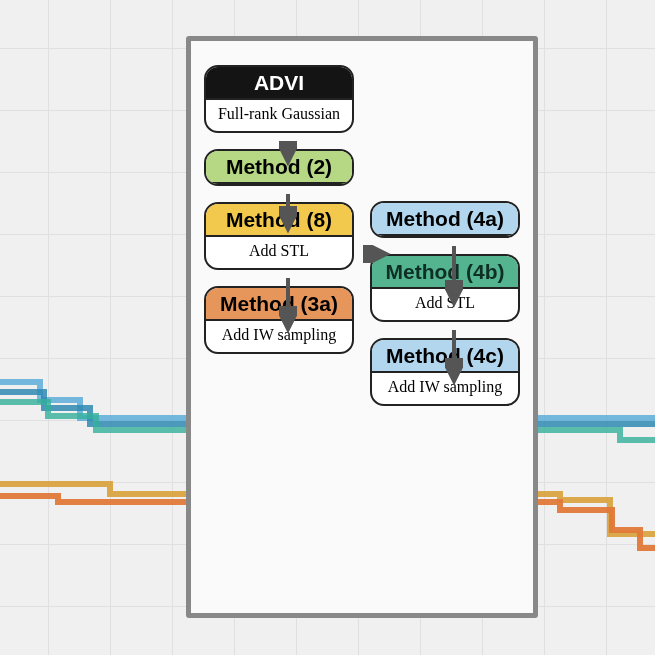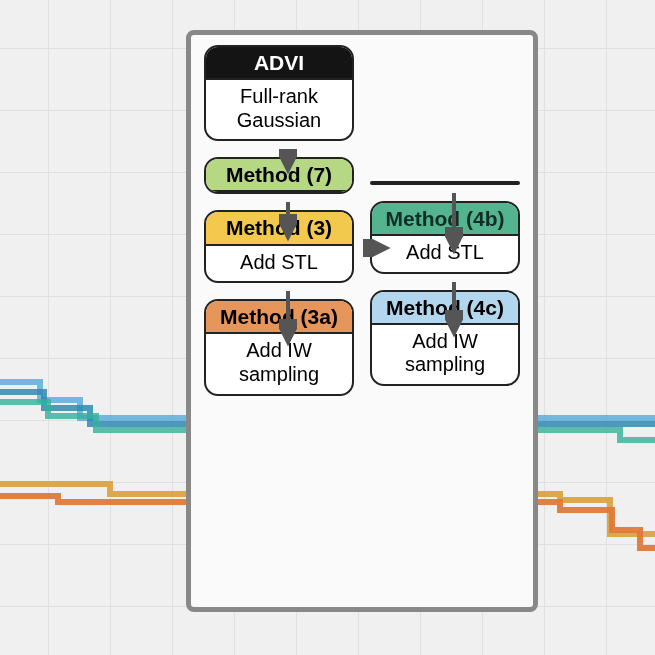--- a/index.html
+++ b/index.html
@@ -24,27 +24,27 @@
   
   .bg-lines {
     position: absolute;
     inset: 0;
     pointer-events: none;
   }
   
   .panel {
     position: absolute;
     left: 186px;
-    top: 30px;
+    top: 36px;
     width: 352px;
     height: 582px;
     background: #fafafa;
     border: 5px solid #888;
-    border-radius: 8px;
-    padding: 10px 12px 12px 12px;
+    border-radius: 3px;
+    padding: 24px 12px 12px 12px;
   }
   .cols {
     display: flex;
     gap: 14px;
     height: 100%;
     justify-content: center;
   }
   .col {
     display: flex;
     flex-direction: column;
@@ -62,23 +62,24 @@
     text-align: center;
   }
   .node .head {
     font-weight: 700;
     font-size: 21px;
     padding: 4px 4px 3px 4px;
     border-bottom: 2.5px solid #222;
     line-height: 1.15;
   }
   .node .body {
-    font-size: 20px;
+    font-size: 16px;
     padding: 5px 6px 7px 6px;
     line-height: 1.18;
+    font-family: Liberation Serif, serif;
   }
   .head-advi   { background: #141414; color: #fff; }
   .head-green  { background: #b6d884; }
   .head-yellow { background: #f2c94c; }
   .head-orange { background: #e6955b; }
   .head-blue   { background: #b2d6ee; }
   .head-teal   { background: #54b490; color:#0e2f25; }
   .arrow-v {
     width: 0;
     height: 0;
@@ -136,36 +137,36 @@
             <defs>
               <marker id="ah1" viewBox="0 0 10 10" refX="8" refY="5" markerWidth="7" markerHeight="7" orient="auto">
                 <path d="M0,0 L10,5 L0,10 Z" fill="#555"></path>
               </marker>
             </defs>
             <line x1="9" y1="0" x2="9" y2="20" stroke="#555" stroke-width="4" marker-end="url(#ah1)"></line>
           </svg>
       </div>
 
       <div class="node">
-        <div class="head head-green">Method (7)</div>
+        <div class="head head-green">Method (2)</div>
       </div>
 
       <div class="arrow-v">
         <svg width="18" height="40">
             <defs>
               <marker id="ah2" viewBox="0 0 10 10" refX="8" refY="5" markerWidth="7" markerHeight="7" orient="auto">
                 <path d="M0,0 L10,5 L0,10 Z" fill="#555"></path>
               </marker>
             </defs>
             <line x1="9" y1="0" x2="9" y2="34" stroke="#555" stroke-width="4" marker-end="url(#ah2)"></line>
           </svg>
       </div>
 
       <div class="node">
-        <div class="head head-yellow">Method (3)</div>
+        <div class="head head-yellow">Method (8)</div>
         <div class="body">Add STL</div>
       </div>
 
       <div class="arrow-v">
         <svg width="18" height="56">
             <defs>
               <marker id="ah3" viewBox="0 0 10 10" refX="8" refY="5" markerWidth="7" markerHeight="7" orient="auto">
                 <path d="M0,0 L10,5 L0,10 Z" fill="#555"></path>
               </marker>
             </defs>
@@ -176,20 +177,21 @@
       <div class="node">
         <div class="head head-orange">Method (3a)</div>
         <div class="body">Add IW sampling</div>
       </div>
 
     </div>
 
     <div class="col right">
 
       <div class="node">
+        <div class="head head-blue">Method (4a)</div>
       </div>
 
       <div class="arrow-v">
         <svg width="18" height="62">
             <defs>
               <marker id="ah4" viewBox="0 0 10 10" refX="8" refY="5" markerWidth="7" markerHeight="7" orient="auto">
                 <path d="M0,0 L10,5 L0,10 Z" fill="#555"></path>
               </marker>
             </defs>
             <line x1="9" y1="0" x2="9" y2="56" stroke="#555" stroke-width="4" marker-end="url(#ah4)"></line>

